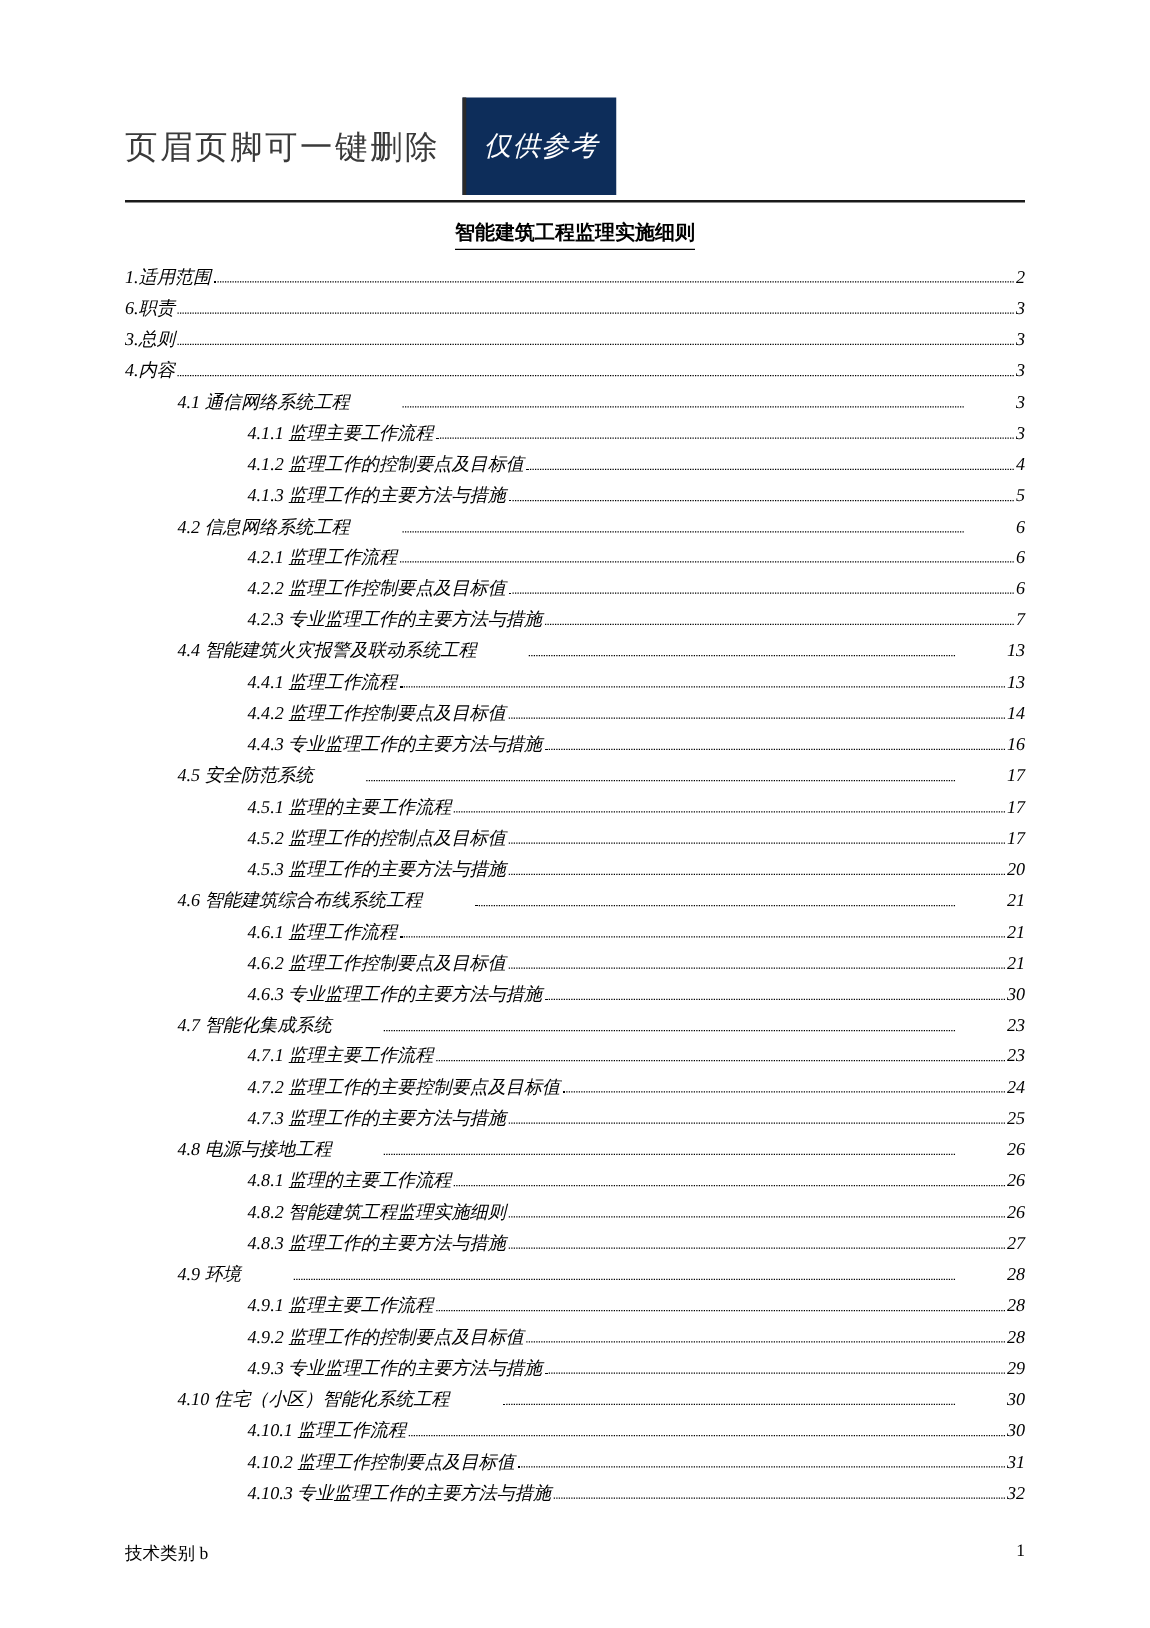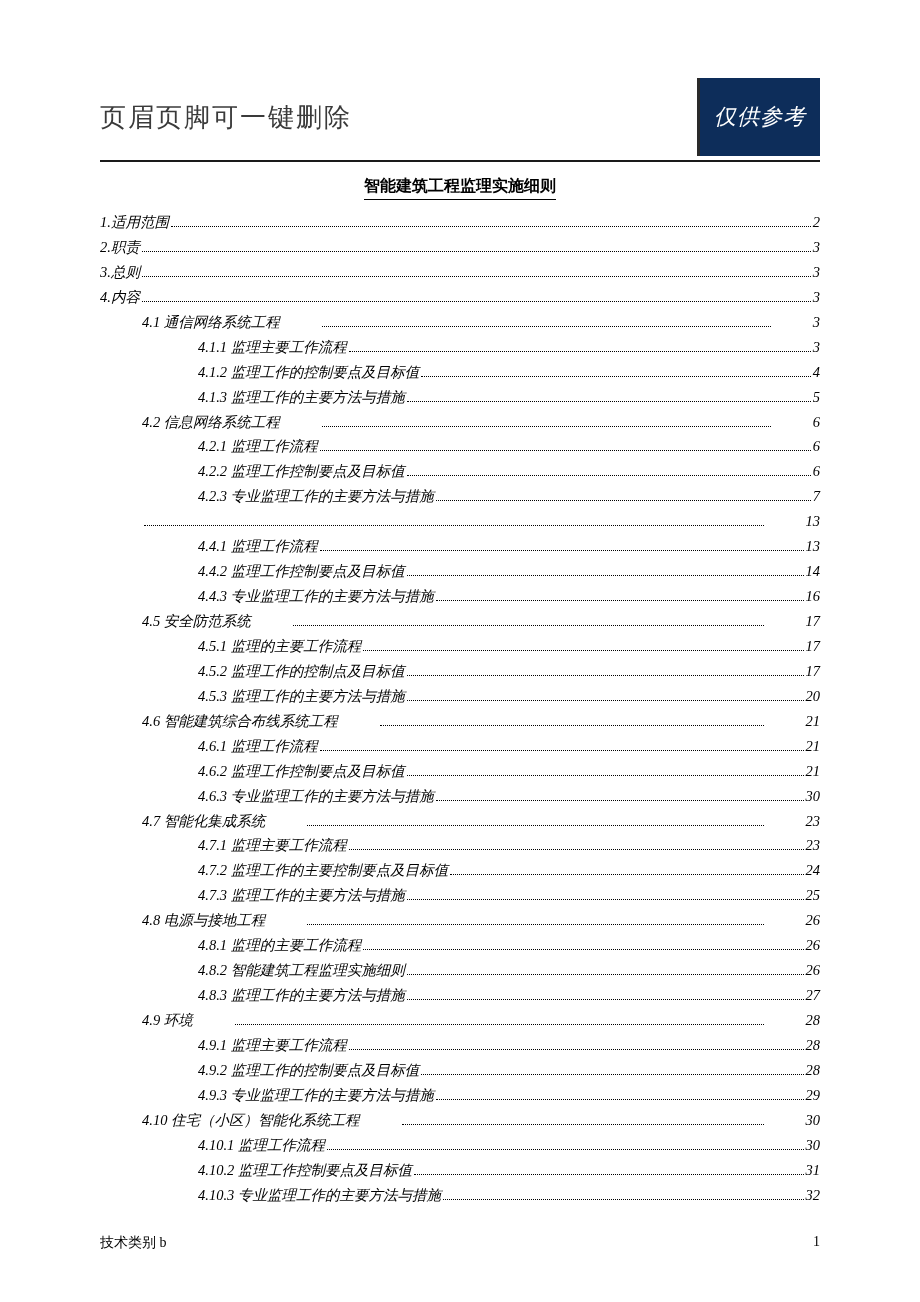--- a/index.html
+++ b/index.html
@@ -11,21 +11,21 @@
       background: #ffffff;
       font-family: "SimSun", "宋体", serif;
       width: 920px;
       height: 1302px;
       position: relative;
       padding: 78px 100px 50px 100px;
     }
     .header-row {
       display: flex;
       align-items: center;
-      justify-content: space-between;
+      justify-content: flex-start;
       gap: 18px;
       margin-bottom: 4px;
     }
     .header-text {
       font-family: "KaiTi", "楷体", serif;
       font-size: 26px;
       letter-spacing: 2px;
       color: #3a3a3a;
     }
     .badge {
@@ -105,21 +105,21 @@
   <span class="doc-title">智能建筑工程监理实施细则</span>
 </div>
 
 <div class="toc" id="toc">
     <div class="toc-entry lvl1">
       <span class="toc-label">1.适用范围</span>
       <span class="dots"></span>
       <span class="pg">2</span>
     </div>
     <div class="toc-entry lvl1">
-      <span class="toc-label">2.职责</span>
+      <span class="toc-label">6.职责</span>
       <span class="dots"></span>
       <span class="pg">3</span>
     </div>
     <div class="toc-entry lvl1">
       <span class="toc-label">3.总则</span>
       <span class="dots"></span>
       <span class="pg">3</span>
     </div>
     <div class="toc-entry lvl1">
       <span class="toc-label">4.内容</span>
@@ -160,20 +160,21 @@
       <span class="toc-label">4.2.2 监理工作控制要点及目标值</span>
       <span class="dots"></span>
       <span class="pg">6</span>
     </div>
     <div class="toc-entry lvl3">
       <span class="toc-label">4.2.3 专业监理工作的主要方法与措施</span>
       <span class="dots"></span>
       <span class="pg">7</span>
     </div>
     <div class="toc-entry lvl2">
+      <span class="toc-label">4.4 智能建筑火灾报警及联动系统工程</span>
       <span class="dots"></span>
       <span class="pg">13</span>
     </div>
     <div class="toc-entry lvl3">
       <span class="toc-label">4.4.1 监理工作流程</span>
       <span class="dots"></span>
       <span class="pg">13</span>
     </div>
     <div class="toc-entry lvl3">
       <span class="toc-label">4.4.2 监理工作控制要点及目标值</span>

